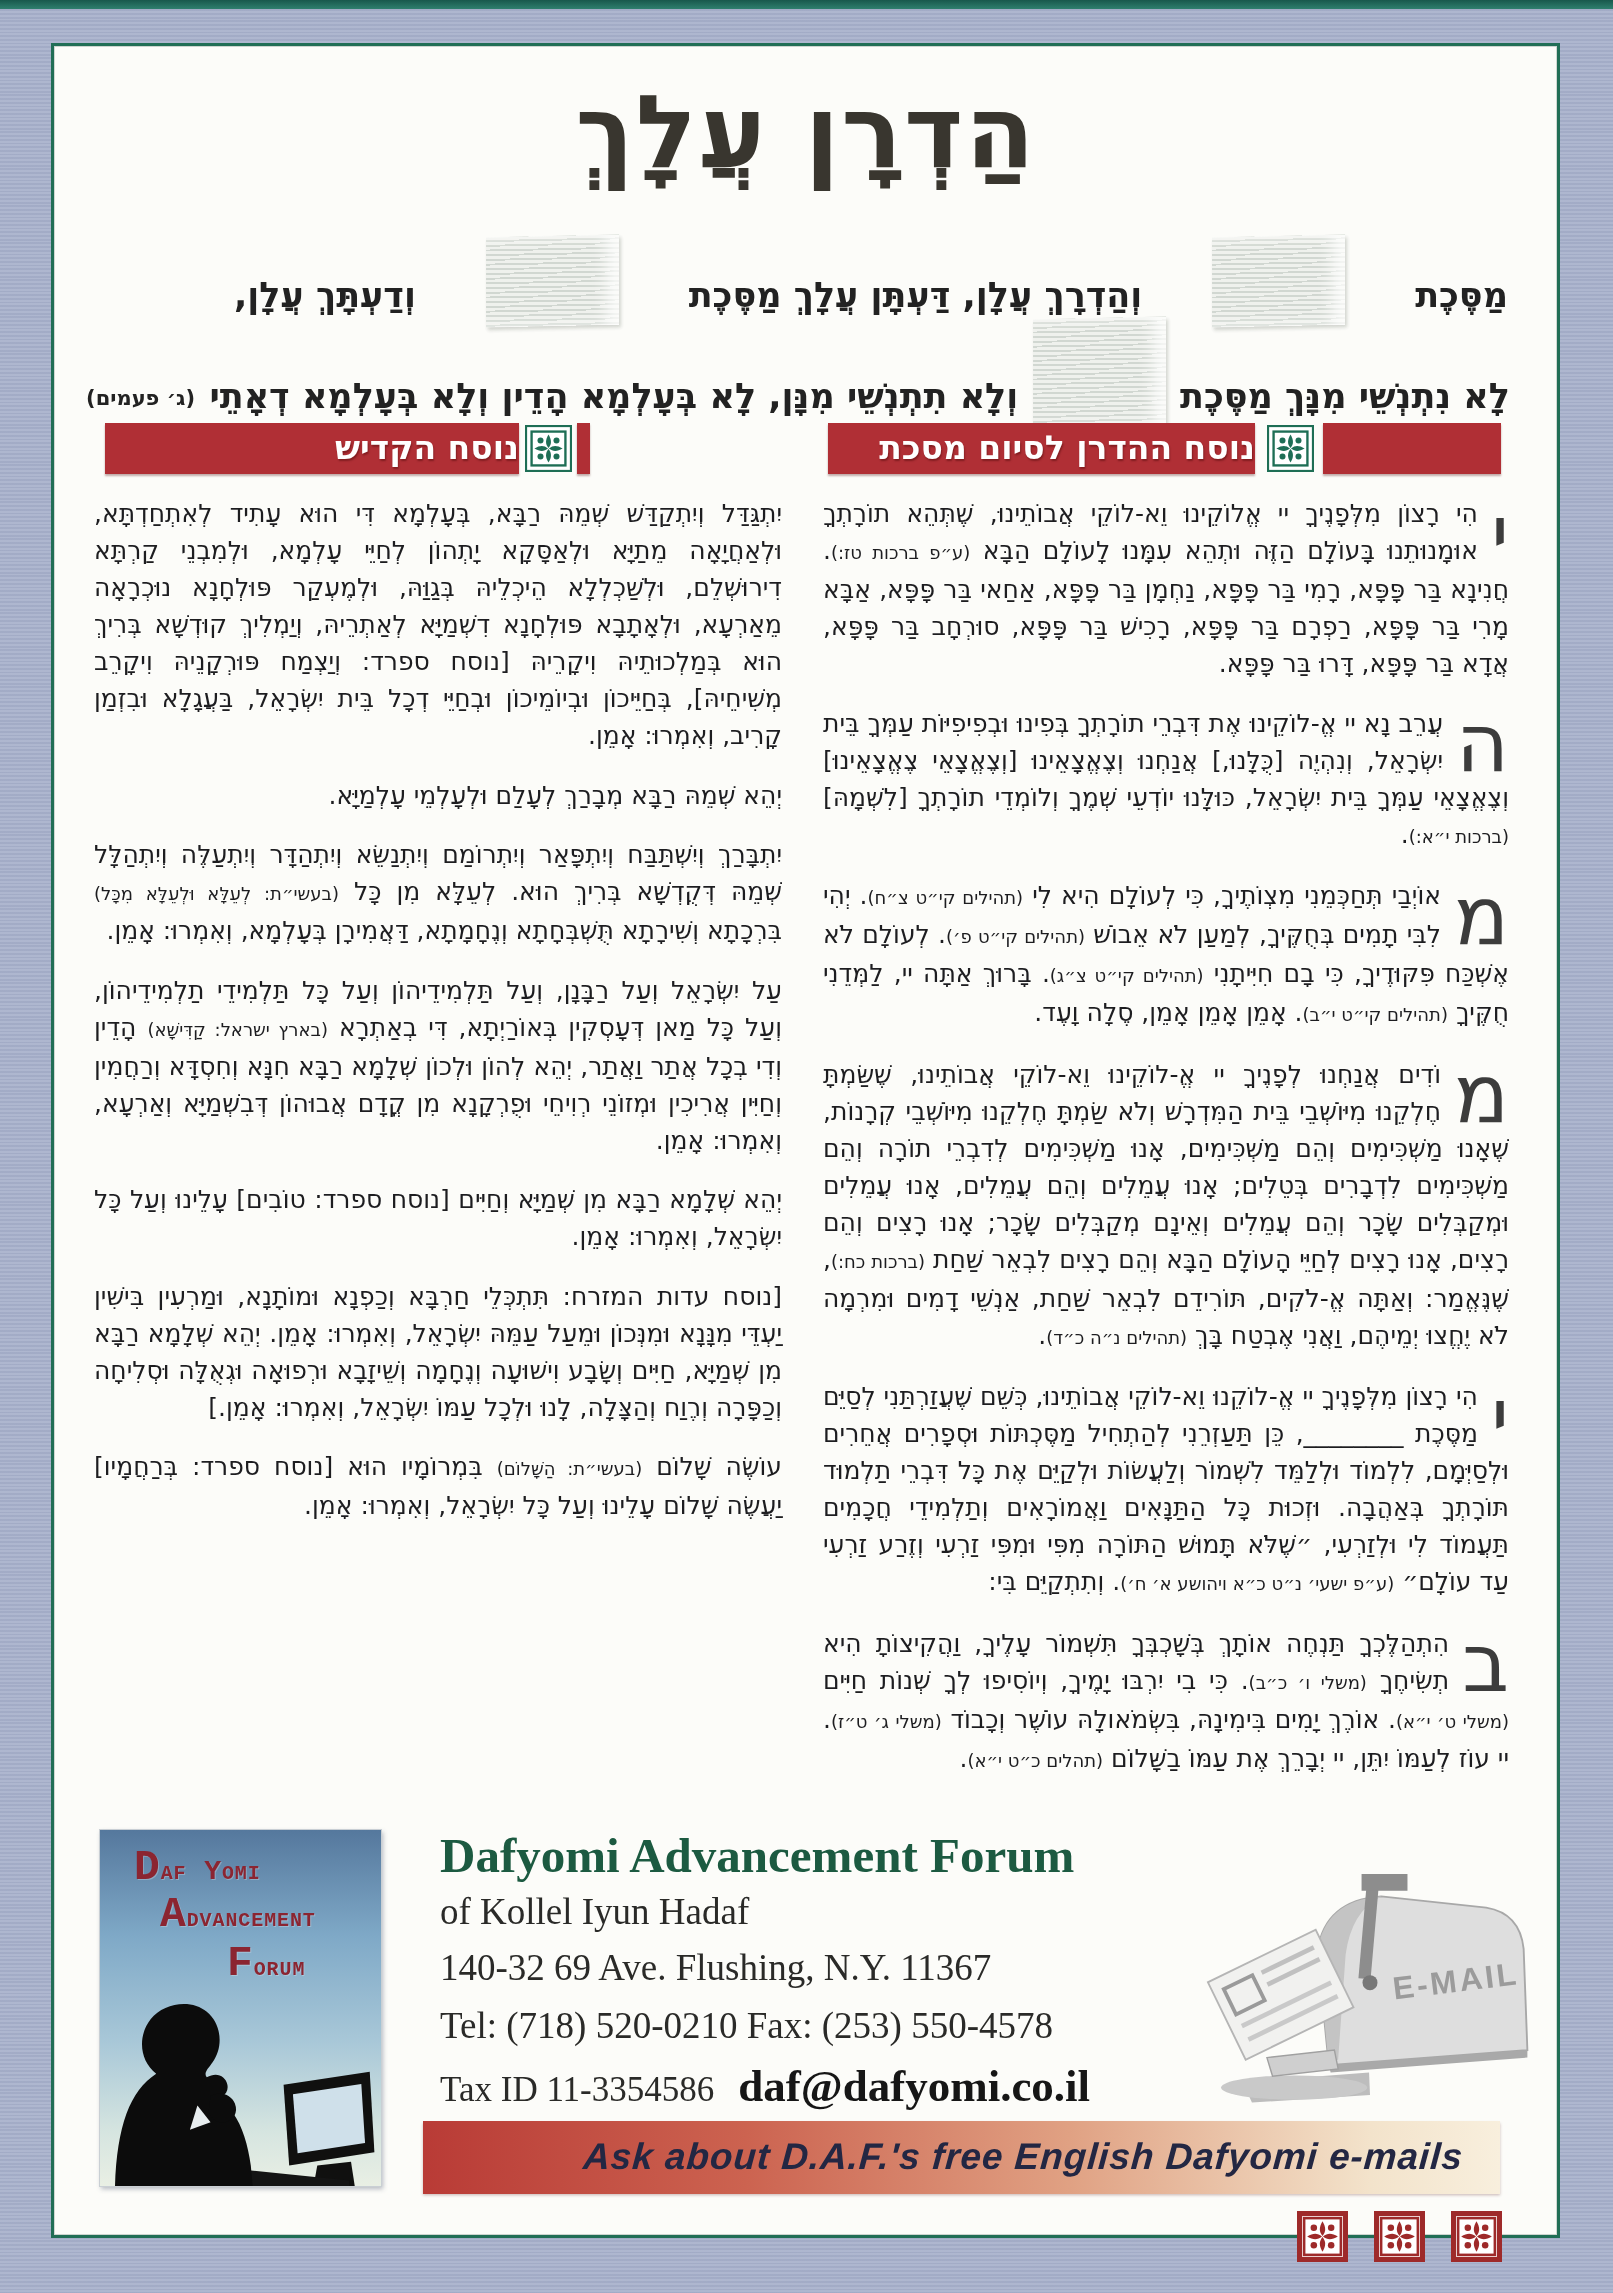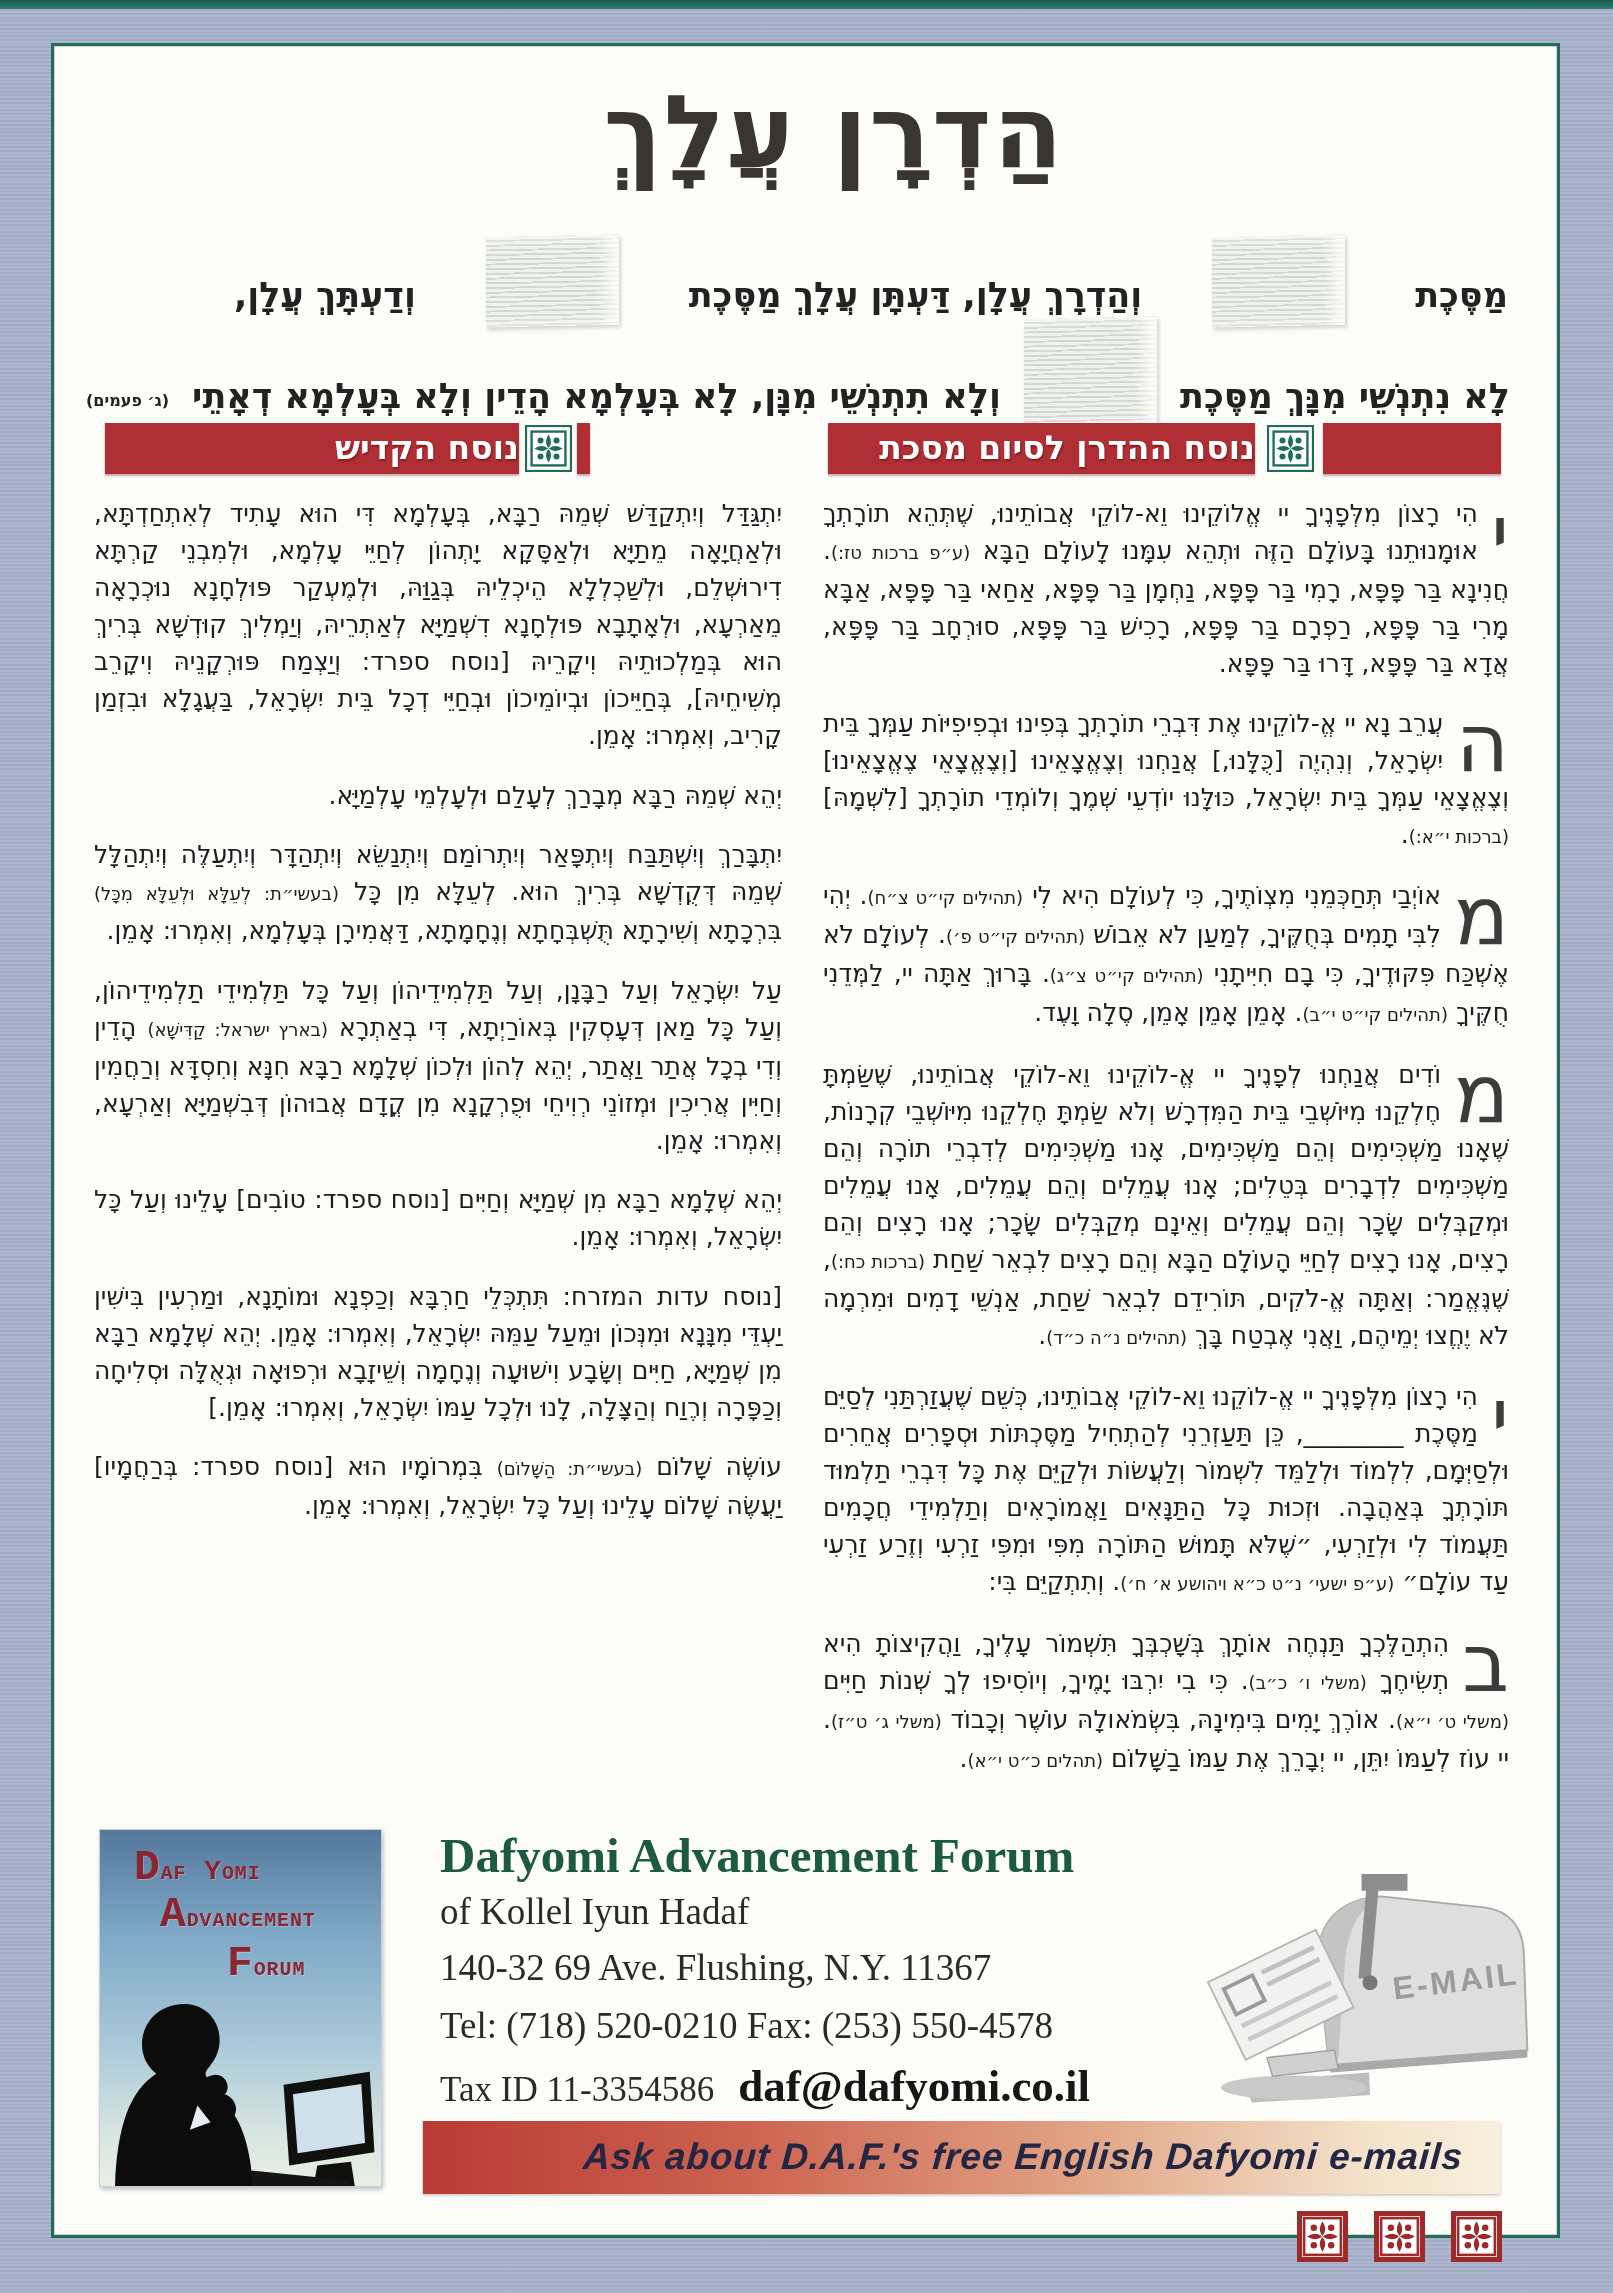--- a/index.html
+++ b/index.html
@@ -6,32 +6,32 @@
   .page{position:relative;width:1613px;height:2294px;overflow:hidden;
         background:#a9b2cc;
         background-image:repeating-linear-gradient(180deg,rgba(255,255,255,.06) 0 1.9px,rgba(40,50,90,.05) 1.9px 3.7px);
         font-family:"DejaVu Sans",sans-serif;}
   .top-strip{position:absolute;left:0;top:0;width:100%;height:9.4px;
         background:linear-gradient(180deg,#18584c,#2f7f6e);}
   .panel{position:absolute;left:51px;top:43px;width:1503px;height:2189px;
         background:#fcfcf9;border:3.7px solid #216e56;box-shadow:0 0 0 0.9px #cdd4cf inset;}
   
   .title{position:absolute;left:51px;top:73px;width:1510px;margin:0;text-align:center;
-        font-size:101px;font-weight:bold;color:#39362f;letter-spacing:1.9px;padding-left:28px;}
+        font-size:101px;font-weight:bold;color:#39362f;letter-spacing:1.9px;}
   .open-row{position:absolute;display:flex;direction:rtl;align-items:flex-end;
         justify-content:space-between;font-weight:bold;color:#222;font-size:35px;}
   .open-row .w{padding-bottom:13px;white-space:nowrap;}
   .row1{left:234px;top:223px;width:1274px;height:105px;}
   .row2{left:86px;top:309px;width:1424px;height:120px;}
   .stack{width:133px;height:90px;align-self:flex-end;margin-bottom:1.9px;opacity:.88;
         background:repeating-linear-gradient(180deg,#eef0ec 0 2.8px,#ccd3cc 2.8px 4.7px);
         box-shadow:inset -13px 0 15px rgba(255,255,255,.8),1.9px 2.8px 3.7px rgba(60,70,60,.25);
         transform:skewY(-1.2deg);}
   .stack2{height:109px;}
-  .note{font-size:16px;font-weight:bold;color:#222;padding-bottom:19px;white-space:nowrap;}
+  .note{font-size:21px;font-weight:bold;color:#222;padding-bottom:19px;white-space:nowrap;}
   
   .bar{position:absolute;top:423px;height:51px;background:#b02f35;
         box-shadow:0 1.9px 1.9px rgba(80,20,20,.35);}
   .bar-txt{display:block;height:51px;line-height:49px;color:#fff;font-weight:bold;
         font-size:33px;direction:rtl;
         text-shadow:0.9px 1.9px 1.9px rgba(60,0,0,.4);}
   .bar-hadran{left:828px;width:427px;}
   .bar-kaddish{left:105px;width:414px;}
   .bar-kaddish .bar-txt{text-align:right;padding-left:13px;}
   .stub-right{left:1323px;width:178px;}

